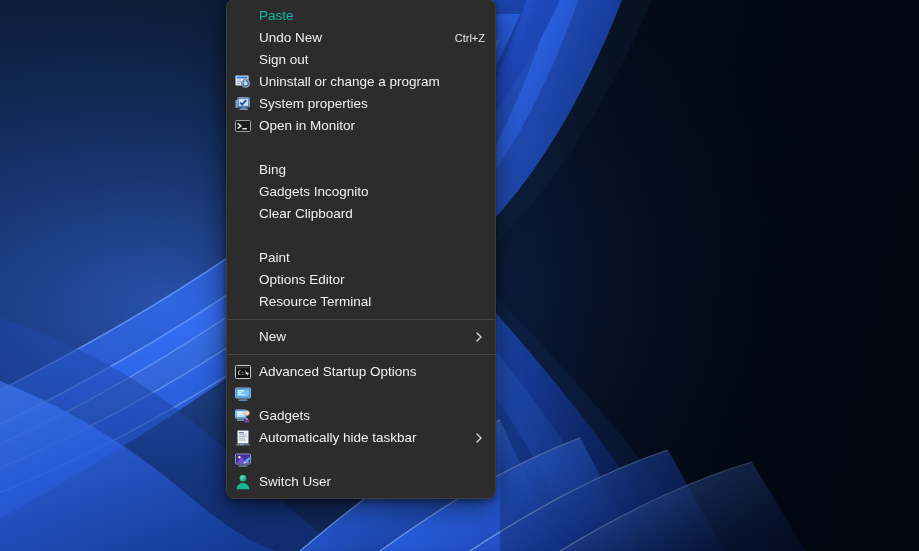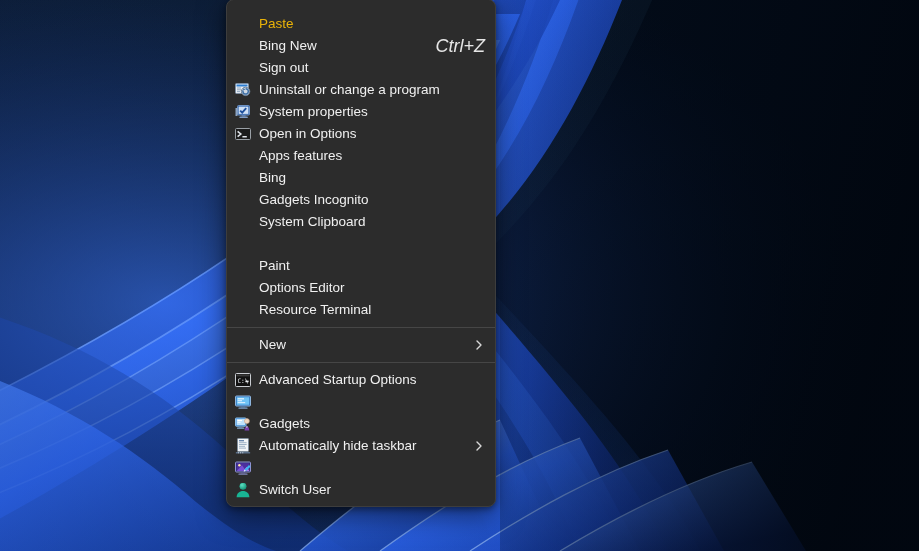--- a/index.html
+++ b/index.html
@@ -49,35 +49,35 @@
     display: flex;
     align-items: center;
     height: 22px;
     padding: 0 10px 0 8px;
     font-size: 13.5px;
     line-height: 22px;
     white-space: nowrap;
     color: #f0f0f0;
     cursor: default;
   }
-  .mi.disabled { color: #eab308; margin-top: 8px; }
+  .mi.disabled { color: #14b8a6; }
 
   .mi-icon {
     width: 16px;
     height: 16px;
     flex: 0 0 16px;
     margin-right: 8px;
     position: relative;
     display: block;
   }
   .mi-icon.blank { background: none; }
   .mi-icon svg { display: block; width: 16px; height: 16px; }
 
   .mi-label { flex: 1 1 auto; overflow: hidden; text-overflow: clip; }
-  .mi-accel { flex: 0 0 auto; color: #e6e6e6; font-size: 18px; padding-left: 14px; font-style: italic; }
+  .mi-accel { flex: 0 0 auto; color: #e6e6e6; font-size: 11px; padding-left: 14px; }
   .mi-chevron {
     flex: 0 0 auto;
     width: 12px;
     height: 12px;
     margin-left: 10px;
     color: #d8d8d8;
   }
   .mi-chevron svg { display:block; width:12px; height:12px; }
 
   .sep {
@@ -175,21 +175,21 @@
   </div>
 
   <div class="ctx-menu" id="ctx-menu">
       <div class="mi disabled">
                  <span class="mi-icon blank"></span>
                  <span class="mi-label">Paste</span>
 
                </div>
       <div class="mi">
                  <span class="mi-icon blank"></span>
-                 <span class="mi-label">Bing New</span>
+                 <span class="mi-label">Undo New</span>
                  <span class="mi-accel">Ctrl+Z</span>
 
                </div>
       <div class="mi">
                  <span class="mi-icon blank"></span>
                  <span class="mi-label">Sign out</span>
 
                </div>
       <div class="mi">
                  <span class="mi-icon">
@@ -222,41 +222,40 @@
 
                </div>
       <div class="mi">
                  <span class="mi-icon">
           <svg viewBox="0 0 16 16">
         <rect x="0.5" y="2.5" width="15" height="11" rx="1" fill="#1b1b1b" stroke="#9aa0a6"></rect>
         <path d="M2.6 5.4 l3.2 2.6 l-3.2 2.6" fill="none" stroke="#dfe3e8" stroke-width="1.6"></path>
         <rect x="7.4" y="10" width="4.4" height="1.5" fill="#dfe3e8"></rect>
       </svg>
         </span>
-                 <span class="mi-label">Open in Options</span>
-
-               </div>
-      <div class="mi">
-                 <span class="mi-icon blank"></span>
-                 <span class="mi-label">Apps  features</span>
+                 <span class="mi-label">Open in Monitor</span>
+
+               </div>
+      <div class="mi">
+                 <span class="mi-icon blank"></span>
 
                </div>
       <div class="mi">
                  <span class="mi-icon blank"></span>
                  <span class="mi-label">Bing</span>
 
                </div>
       <div class="mi">
                  <span class="mi-icon blank"></span>
                  <span class="mi-label">Gadgets Incognito</span>
 
                </div>
       <div class="mi">
                  <span class="mi-icon blank"></span>
-                 <span class="mi-label">System Clipboard</span>
+                 <span class="mi-label">Clear Clipboard</span>
 
                </div>
       <div class="mi">
                  <span class="mi-icon blank"></span>
 
                </div>
       <div class="mi">
                  <span class="mi-icon blank"></span>
                  <span class="mi-label">Paint</span>
 

